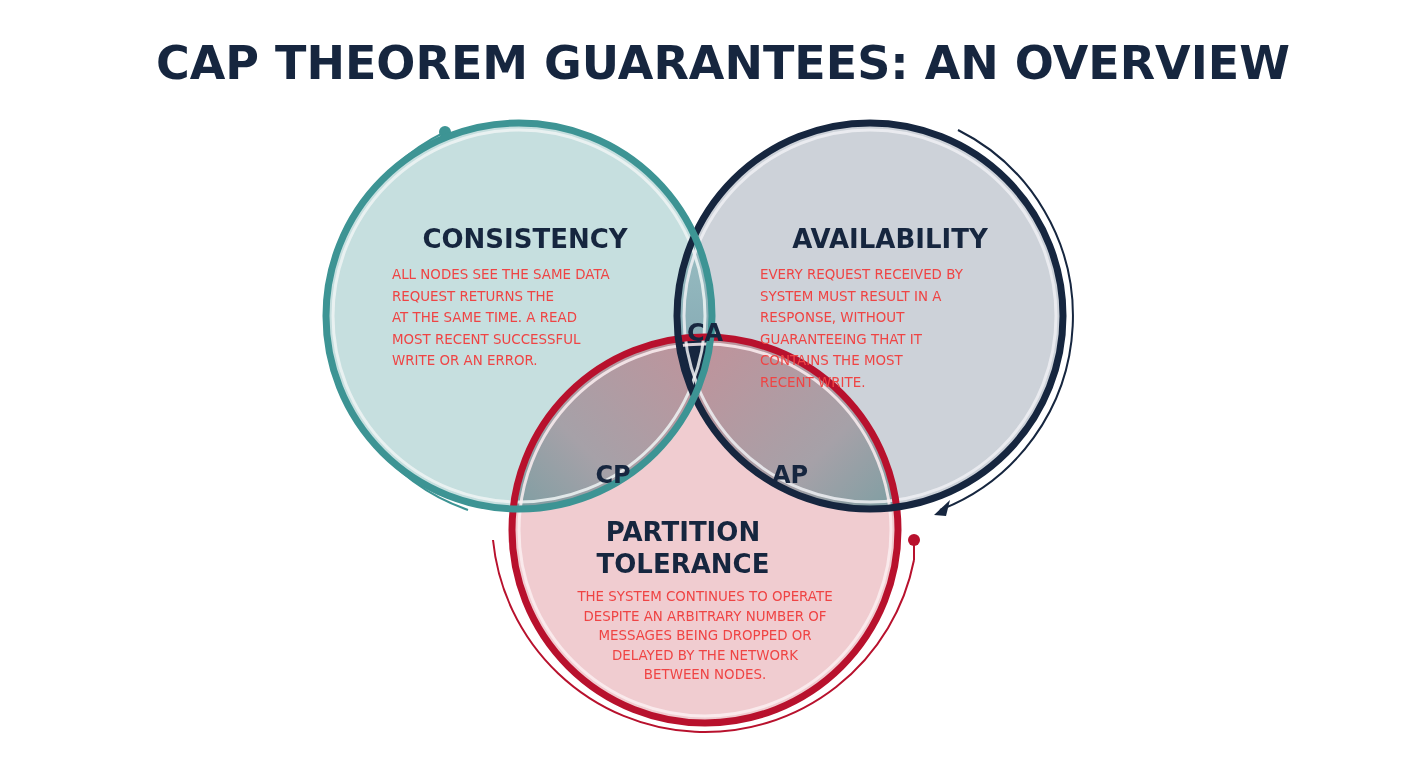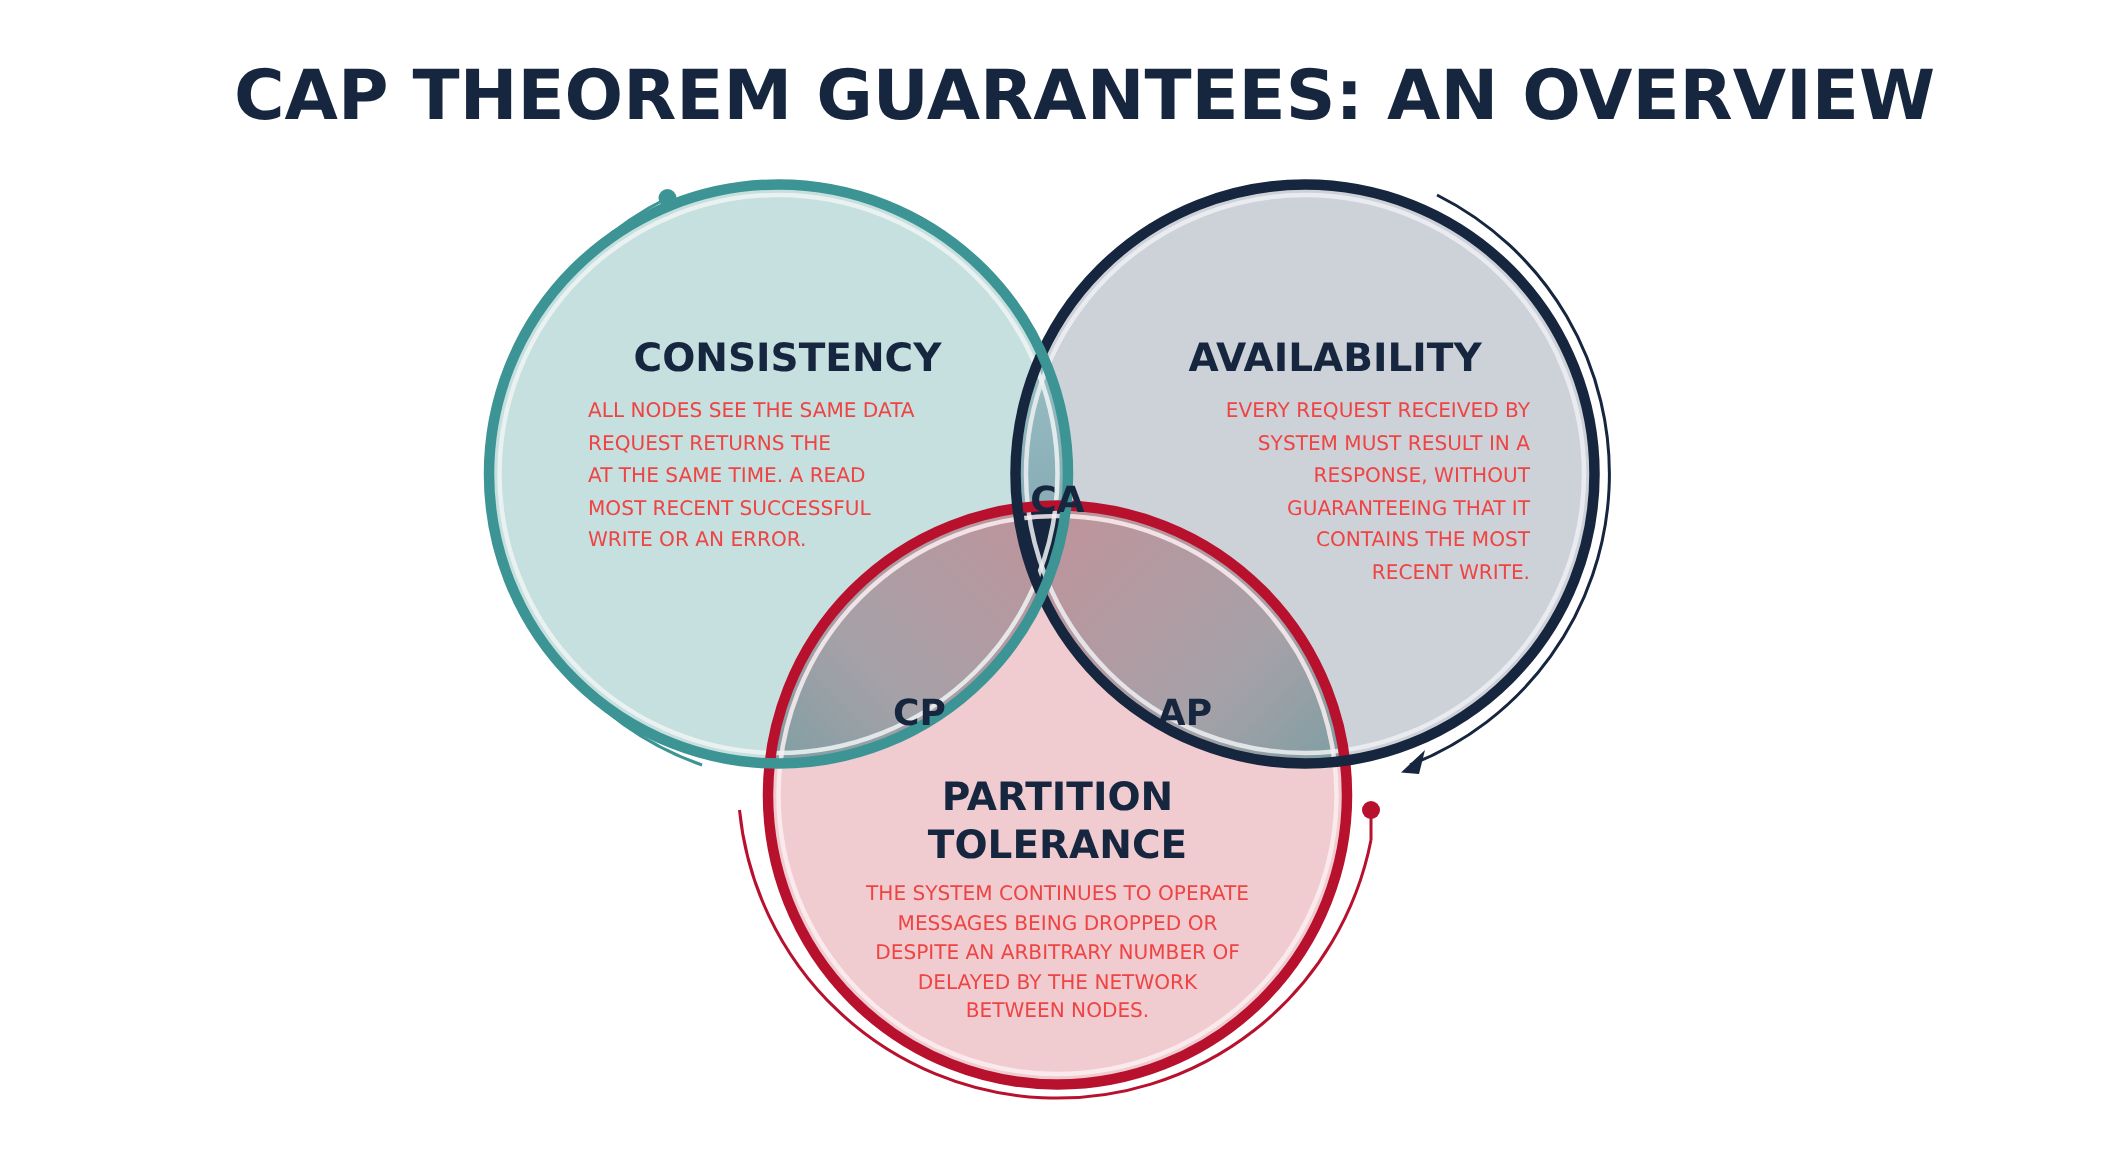--- a/index.html
+++ b/index.html
@@ -98,36 +98,36 @@
 <div class="label heading" style="left:380px; top:224px; width:290px;">CONSISTENCY</div>
 <div class="desc" style="left:392px; top:264px; text-align:left;">
   <span>ALL NODES SEE THE SAME DATA</span>
   <span>REQUEST RETURNS THE</span>
   <span>AT THE SAME TIME. A READ</span>
   <span>MOST RECENT SUCCESSFUL</span>
   <span>WRITE OR AN ERROR.</span>
 </div>
 
 <div class="label heading" style="left:760px; top:224px; width:260px;">AVAILABILITY</div>
-<div class="desc" style="left:760px; top:264px; width:260px; text-align:right;">
+<div class="desc" style="left:760px; top:264px; width:260px; text-align:left;">
   <span>EVERY REQUEST RECEIVED BY</span>
   <span>SYSTEM MUST RESULT IN A</span>
   <span>RESPONSE, WITHOUT</span>
   <span>GUARANTEEING THAT IT</span>
   <span>CONTAINS THE MOST</span>
   <span>RECENT WRITE.</span>
 </div>
 
-<div class="label heading" style="left:555px; top:516px; width:300px; line-height:32px;">
+<div class="label heading" style="left:533px; top:516px; width:300px; line-height:32px;">
   <span style="display:block">PARTITION</span>
   <span style="display:block">TOLERANCE</span>
 </div>
 <div class="desc" style="left:535px; top:587px; width:340px; text-align:center; line-height:19.5px;">
   <span>THE SYSTEM CONTINUES TO OPERATE</span>
+  <span>DESPITE AN ARBITRARY NUMBER OF</span>
   <span>MESSAGES BEING DROPPED OR</span>
-  <span>DESPITE AN ARBITRARY NUMBER OF</span>
   <span>DELAYED BY THE NETWORK</span>
   <span>BETWEEN NODES.</span>
 </div>
 
 <div class="label inter" style="left:650px; top:278px; width:110px;">CA</div>
 <div class="label inter" style="left:558px; top:420px; width:110px;">CP</div>
 <div class="label inter" style="left:735px; top:420px; width:110px;">AP</div>
 
 </body></html>

